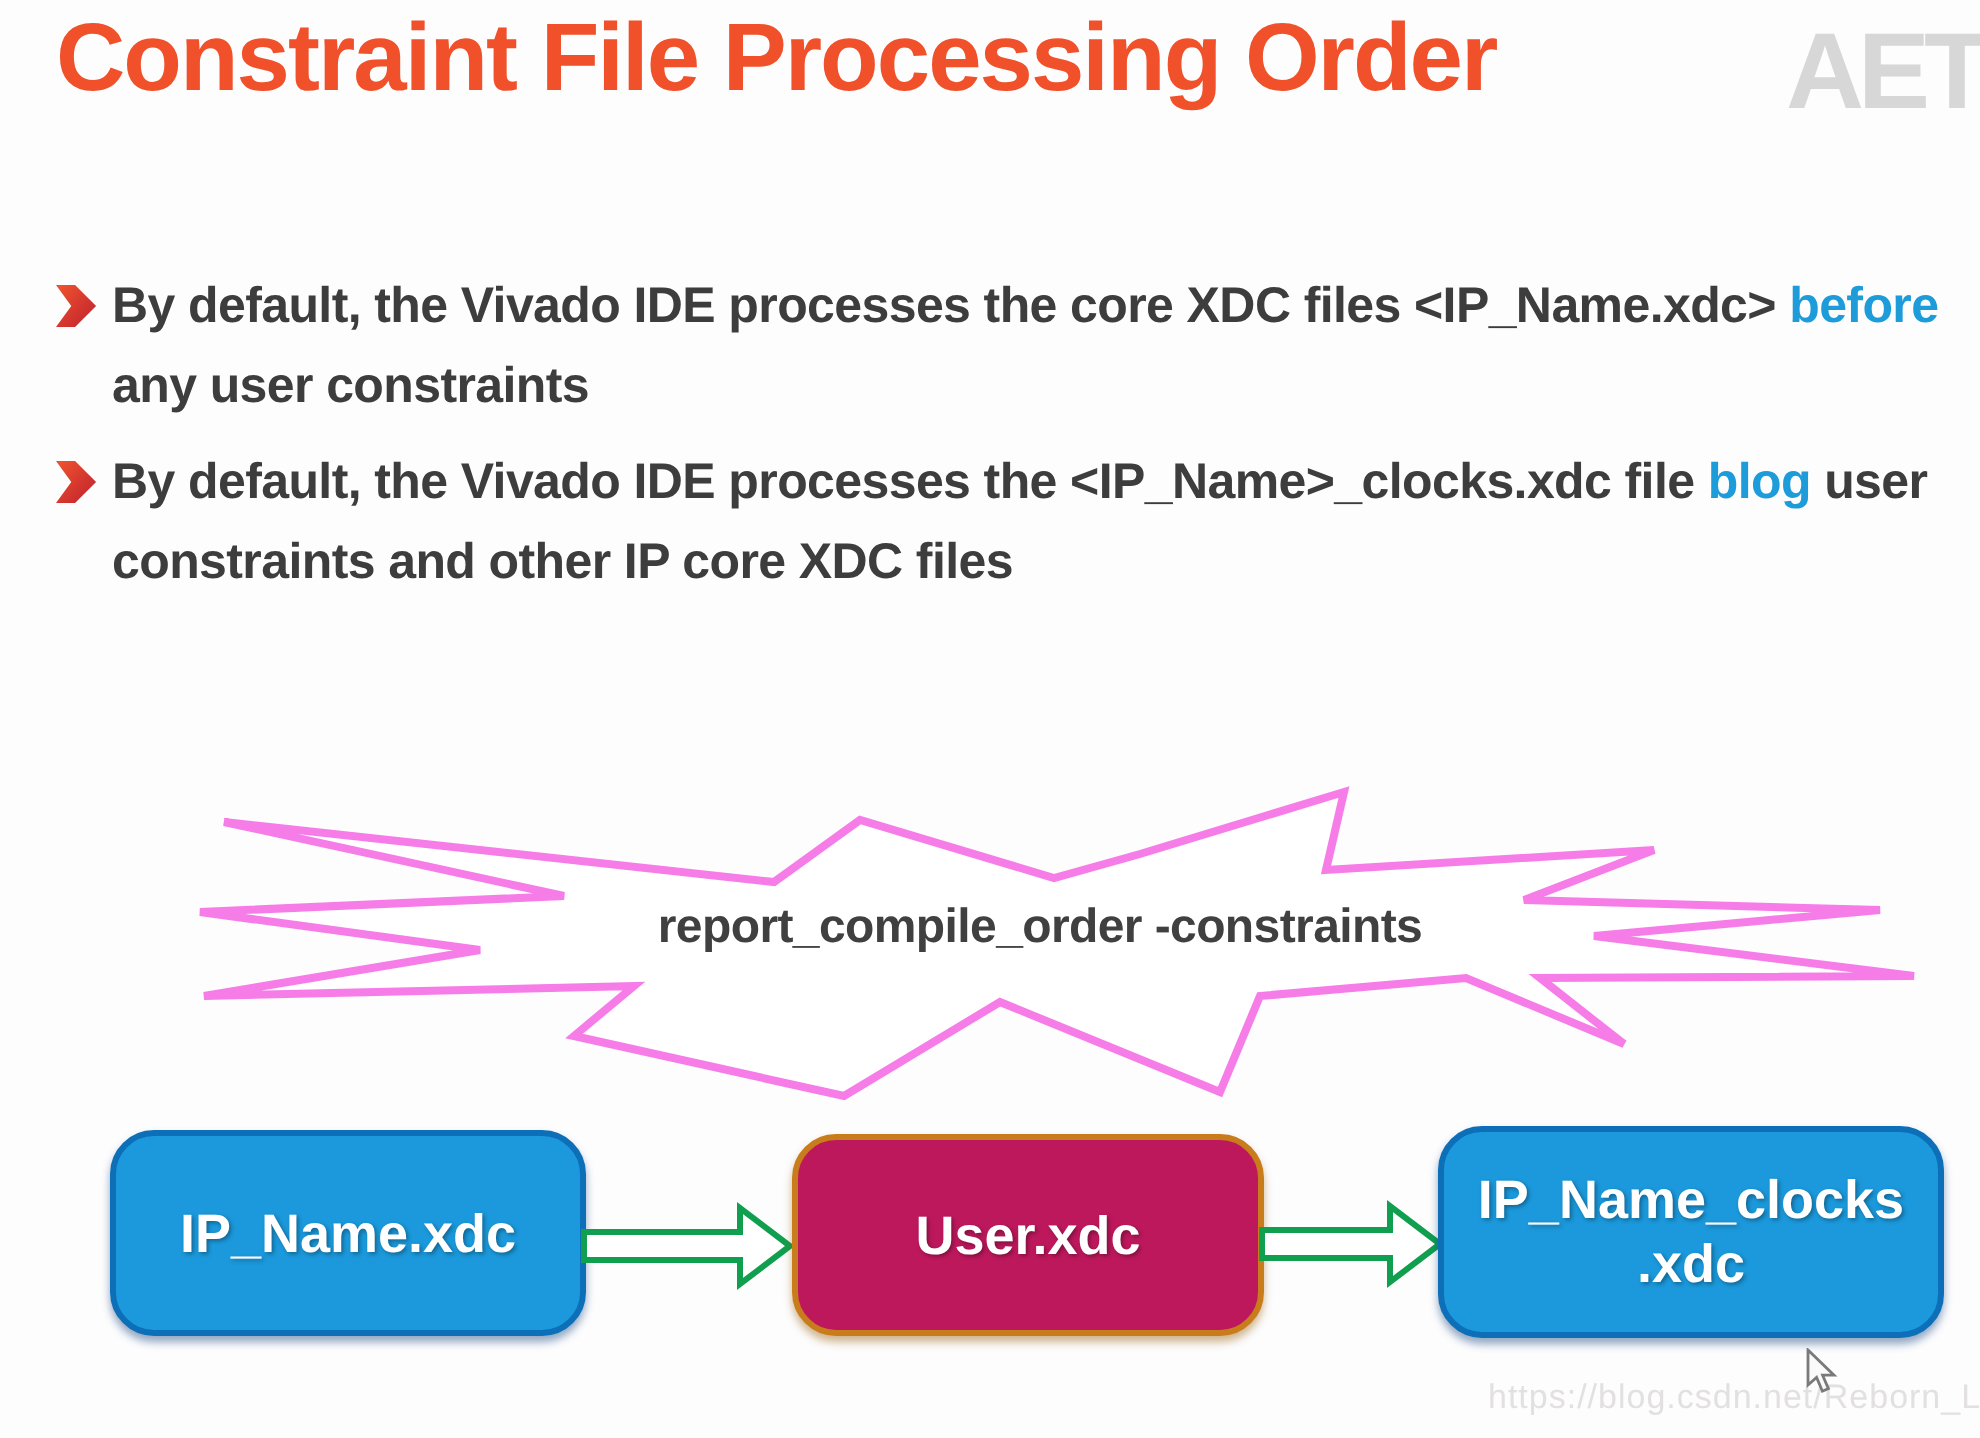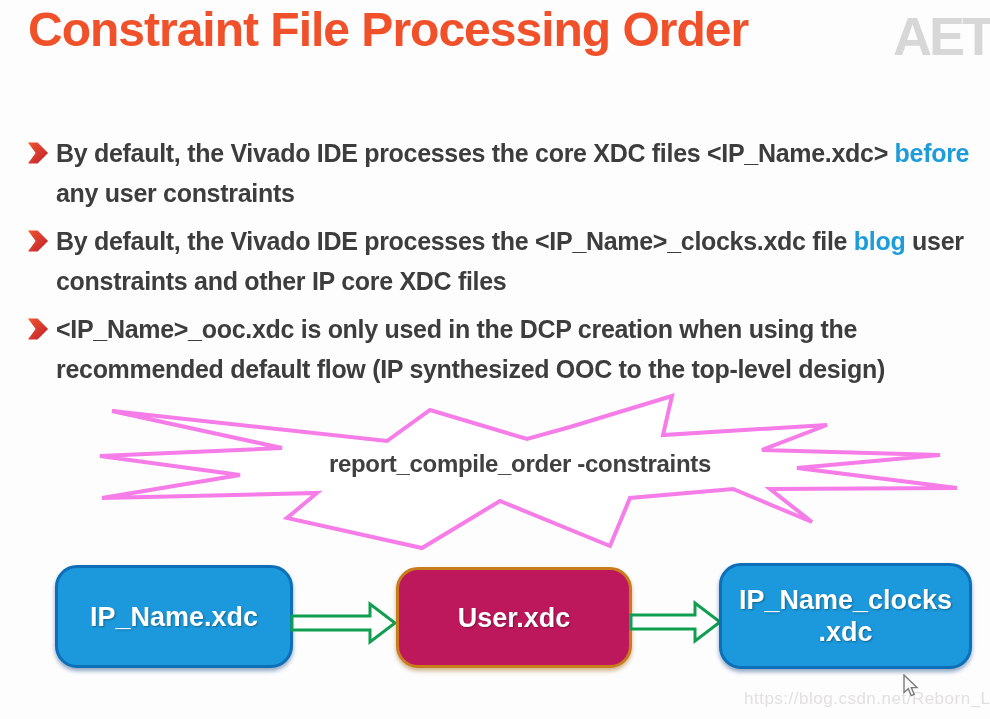--- a/index.html
+++ b/index.html
@@ -97,26 +97,20 @@
     <p class="btext"><span>By default, the Vivado IDE processes the core XDC files &lt;IP_Name.xdc&gt; </span><span class="hl">before</span><span> any user constraints</span></p>
   </div>
 
   <div class="bullet">
     <svg class="marker" viewBox="0 0 22 22">
       <polygon points="0,0 10,0 21,11 10,22 0,22 8,11" fill="url(#bgrad)"></polygon>
     </svg>
     <p class="btext"><span>By default, the Vivado IDE processes the &lt;IP_Name&gt;_clocks.xdc file </span><span class="hl">blog</span><span> user constraints and other IP core XDC files</span></p>
   </div>
 
-  <div class="bullet">
-    <svg class="marker" viewBox="0 0 22 22">
-      <polygon points="0,0 10,0 21,11 10,22 0,22 8,11" fill="url(#bgrad)"></polygon>
-    </svg>
-    <p class="btext"><span>&lt;IP_Name&gt;_ooc.xdc is only used in the DCP creation when using the recommended default flow (IP synthesized OOC to the top-level design)</span></p>
-  </div>
 
 </div>
 
 <svg class="starburst" viewBox="0 0 880 172">
   <polygon points="22,23 297,53 340,22 437,51 480,39 582,8 573,47 737,37 672,62 850,67 707,80 867,100 680,101 722,134 643,101 540,110 520,158 410,113 332,160 197,130 227,105 12,110 150,87 10,68 192,60" fill="#ffffff" stroke="#f67ce8" stroke-width="4" stroke-linejoin="miter"></polygon>
 </svg>
 
 <div class="burst-label">report_compile_order -constraints</div>
 
 <div class="node node-blue node1">

